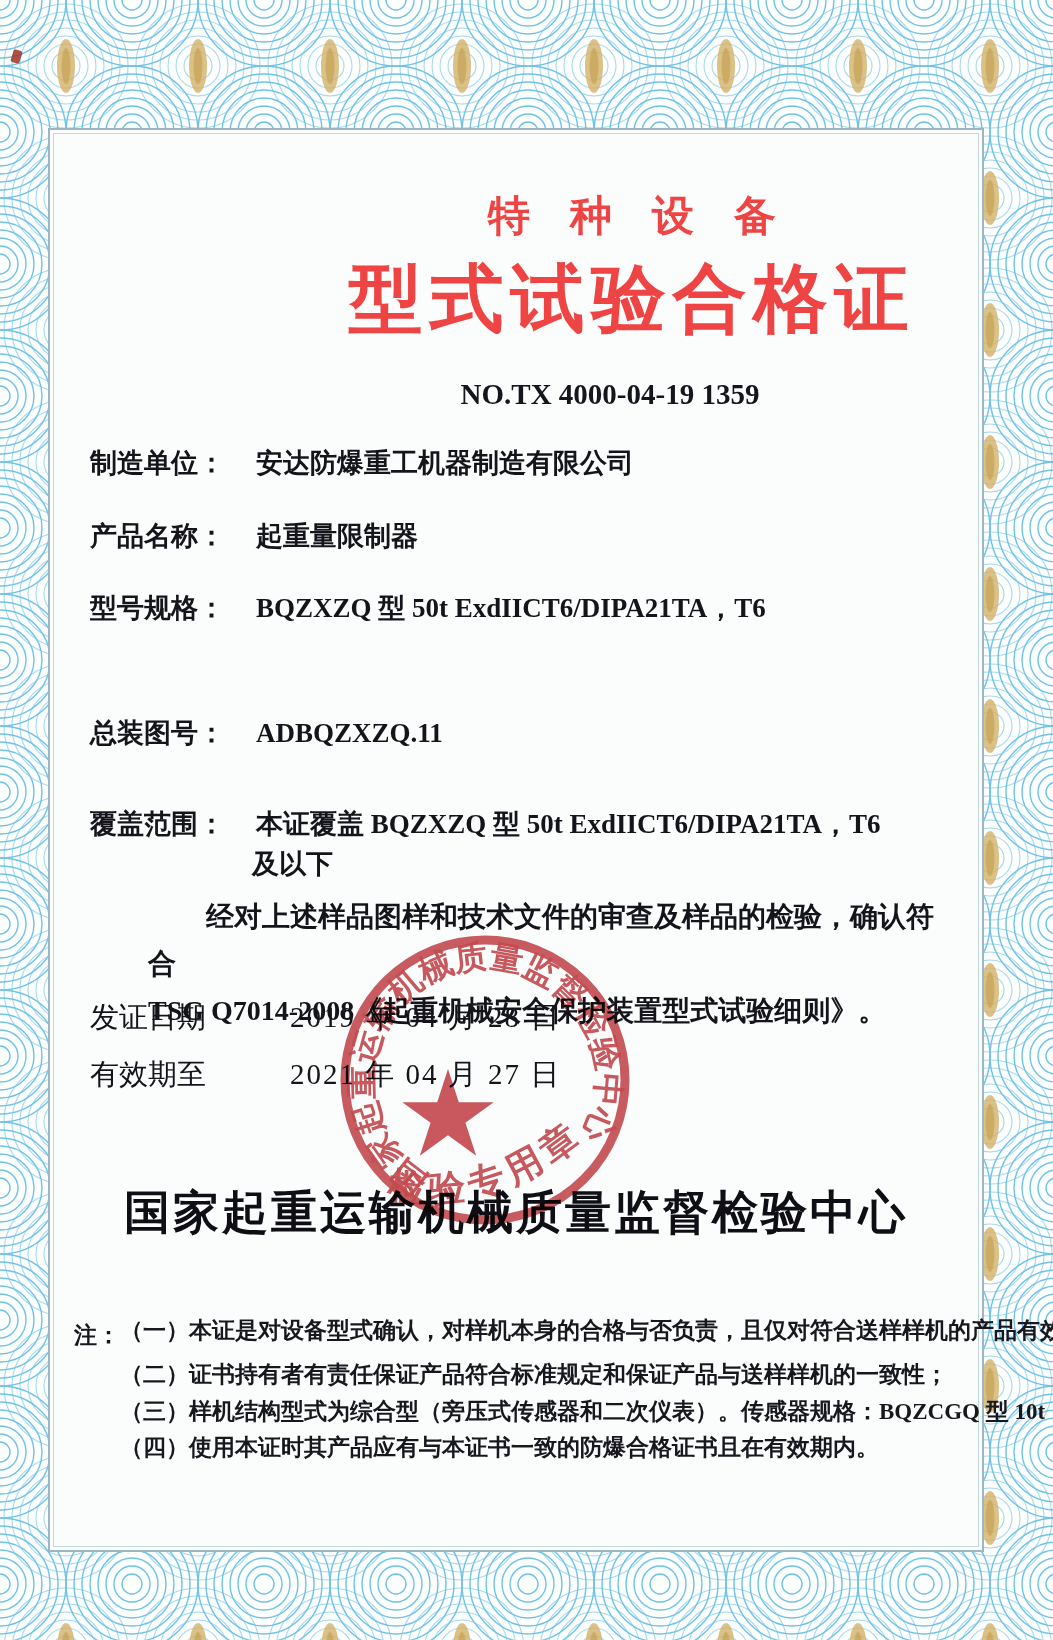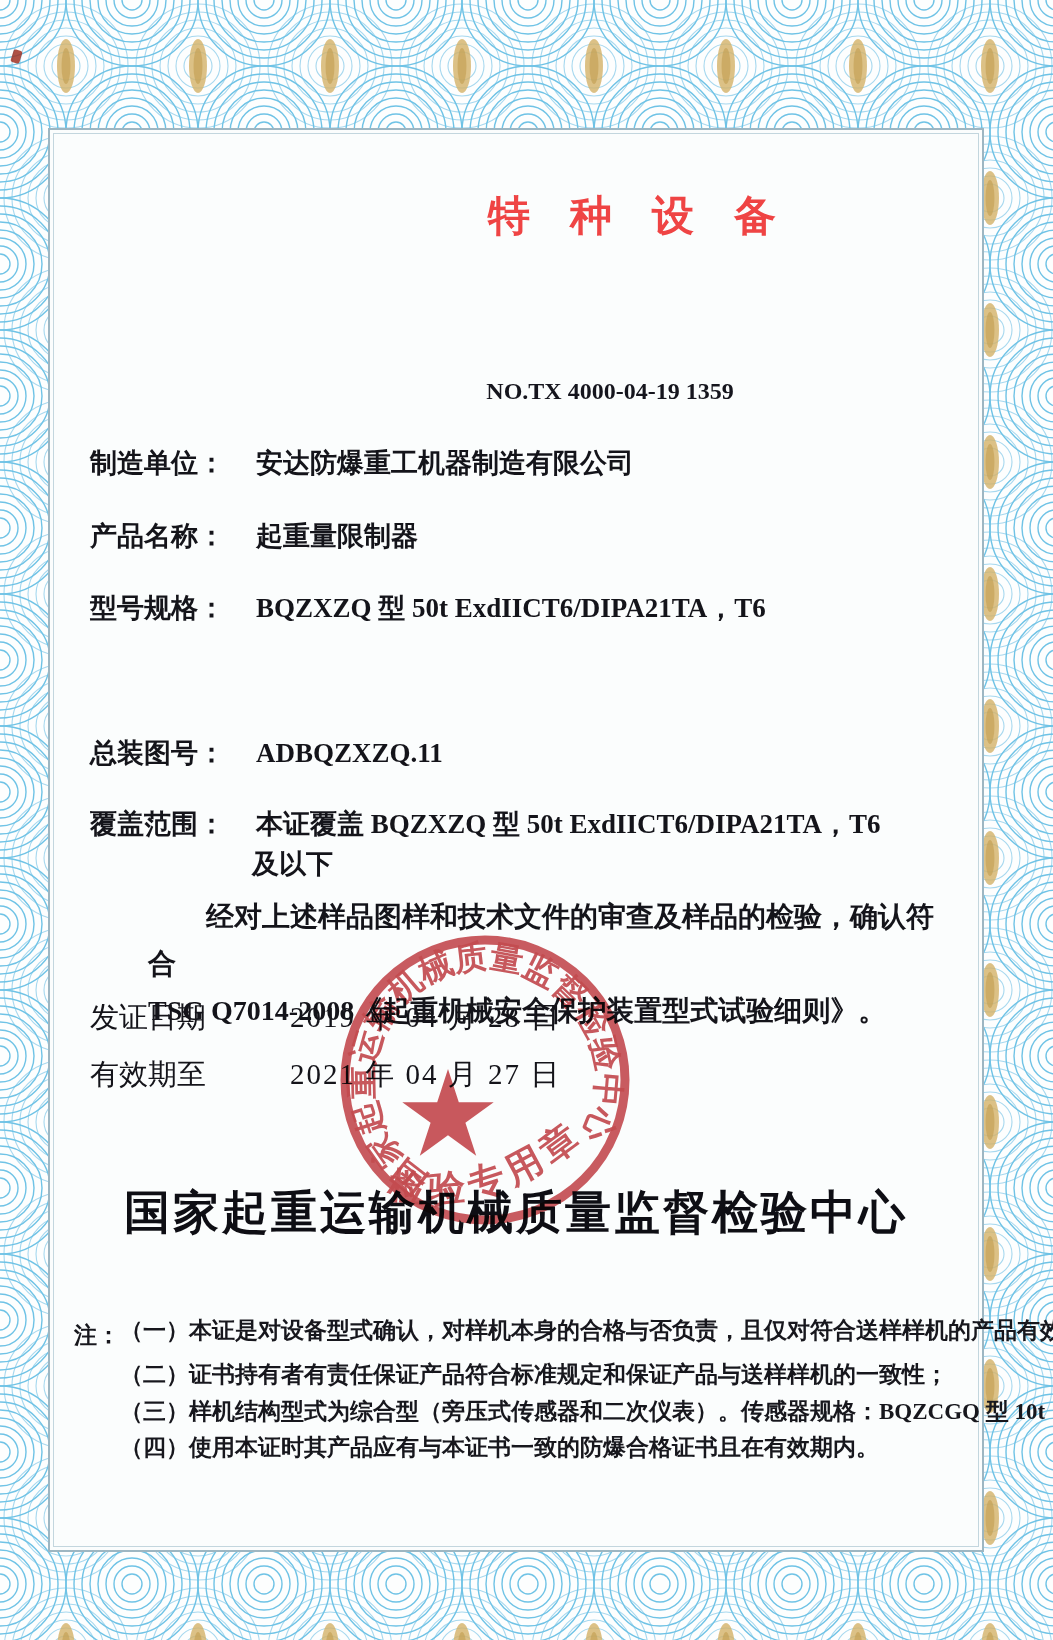--- a/index.html
+++ b/index.html
@@ -13,21 +13,21 @@
     background:#fbfdfd;border:2px solid #9db6c2;box-shadow:inset 0 0 0 3px #fbfdfd, inset 0 0 0 4px #c3d6de;
   }
   .tx-box{
     position:absolute;left:14px;top:80px;width:190px;height:146px;
     border:3px solid #1c1c1c;display:flex;align-items:center;justify-content:center;
   }
   .tx-text{font-size:56px;font-weight:bold;letter-spacing:3px;color:#111;}
   .title-wrap{position:absolute;left:210px;top:58px;width:744px;text-align:center;color:#ef4444;}
   .title-small{font-size:42px;font-weight:bold;letter-spacing:40px;text-indent:40px;}
   .title-large{font-size:74px;font-weight:bold;letter-spacing:7px;margin-top:6px;white-space:nowrap;}
-  .cert-no{position:absolute;left:210px;top:248px;width:700px;text-align:center;font-size:24px;font-weight:bold;color:#15151d;}
+  .cert-no{position:absolute;left:210px;top:248px;width:700px;text-align:center;font-size:29px;font-weight:bold;color:#15151d;}
   .frow{position:absolute;left:40px;width:880px;white-space:nowrap;color:#14141a;}
   .flabel{display:inline-block;width:162px;font-size:27px;font-weight:bold;}
   .fvalue{display:inline-block;font-size:27px;font-weight:bold;}
   .coverage-2{position:absolute;left:202px;font-size:27px;font-weight:bold;color:#14141a;}
   .statement{position:absolute;left:98px;top:763px;width:790px;font-size:28px;font-weight:bold;line-height:47px;color:#14141a;text-indent:58px;}
   .drow{position:absolute;left:40px;white-space:nowrap;color:#14141a;}
   .dlabel{display:inline-block;width:196px;font-size:29px;font-weight:normal;}
   .dvalue{display:inline-block;font-size:29px;font-weight:normal;letter-spacing:2px;text-align:right;}
   .issuer{position:absolute;left:0;top:1052px;width:932px;text-align:center;font-size:46px;font-weight:bold;letter-spacing:3px;color:#0e0e14;}
   .notes{position:absolute;left:24px;top:1186px;width:890px;color:#17171d;}
@@ -76,37 +76,38 @@
     <rect width="1053" height="1640" fill="url(#guil)"></rect>
   </svg>
 
   <div class="artifact"></div>
 
   <div class="panel">
 
 
     <div class="title-wrap">
       <div class="title-small">特种设备</div>
+      <div class="title-large">型式试验合格证</div>
     </div>
 
     <div class="cert-no">NO.TX 4000-04-19 1359</div>
 
     <div class="frow" style="top:315px">
       <span class="flabel">制造单位：</span>
       <span class="fvalue">安达防爆重工机器制造有限公司</span>
     </div>
     <div class="frow" style="top:388px">
       <span class="flabel">产品名称：</span>
       <span class="fvalue">起重量限制器</span>
     </div>
     <div class="frow" style="top:460px">
       <span class="flabel">型号规格：</span>
       <span class="fvalue">BQZXZQ 型 50t ExdIICT6/DIPA21TA，T6</span>
     </div>
-    <div class="frow" style="top:605px">
+    <div class="frow" style="top:585px">
       <span class="flabel">总装图号：</span>
       <span class="fvalue">ADBQZXZQ.11</span>
     </div>
     <div class="frow" style="top:676px">
       <span class="flabel">覆盖范围：</span>
       <span class="fvalue">本证覆盖 BQZXZQ 型 50t ExdIICT6/DIPA21TA，T6</span>
     </div>
     <div class="coverage-2" style="top:716px">及以下</div>
 
     <div class="statement"><span>经对上述样品图样和技术文件的审查及样品的检验，确认符合</span><br><span>TSG Q7014-2008《起重机械安全保护装置型式试验细则》。</span></div>

